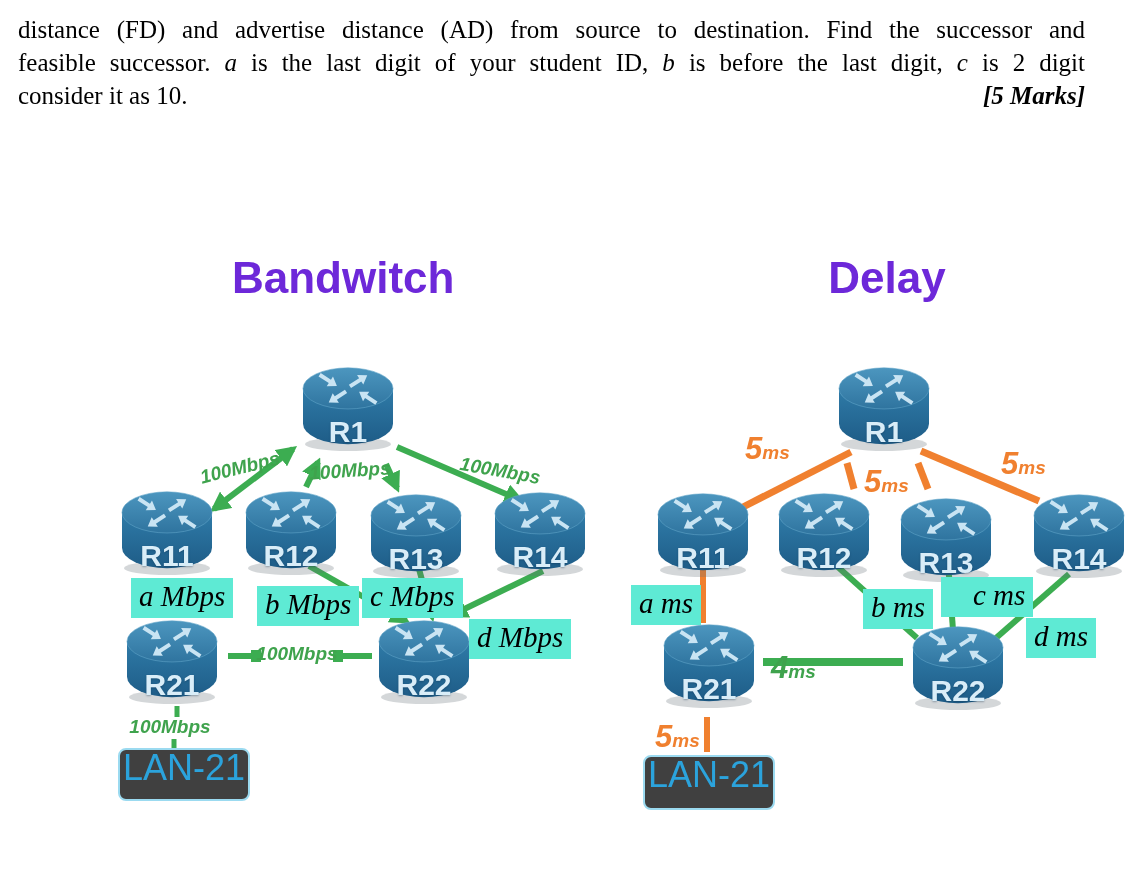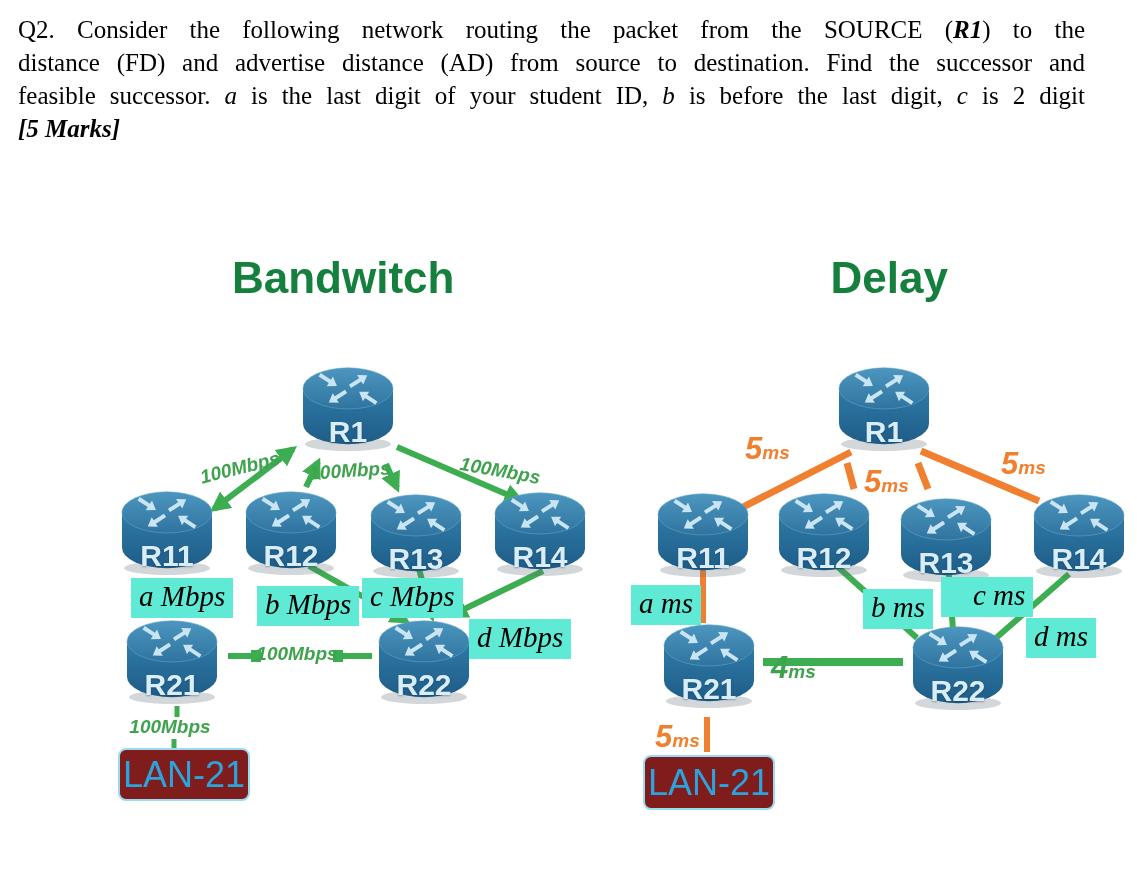--- a/index.html
+++ b/index.html
@@ -11,23 +11,23 @@
   #question{position:absolute;left:18px;top:13px;width:1067px;z-index:5;}
   .qline{
     font-size:25px;line-height:33px;color:#000;
     text-align:justify;text-align-last:justify;white-space:normal;
   }
   .qlast{display:flex;justify-content:space-between;text-align:left;text-align-last:left;}
   .bq{font-weight:bold;font-style:italic;}
   .iq{font-style:italic;}
   
   .diagram-title{
-    position:absolute;z-index:3;text-align:right;
+    position:absolute;z-index:3;text-align:center;
     font-family:"Liberation Sans",sans-serif;font-size:44px;font-weight:bold;
-    color:#15803d;line-height:1.1;
+    color:#6d28d9;line-height:1.1;
   }
   
   .router{position:absolute;width:98px;height:90px;z-index:2;}
   .router-icon{position:absolute;left:0;top:0;width:98px;height:90px;display:block;}
   .router-icon svg{display:block;width:100%;height:100%;}
   .rlabel{
     position:absolute;left:0;right:0;bottom:5px;text-align:center;
     font-family:"Liberation Sans",sans-serif;font-size:30px;font-weight:600;
     color:#D9EDF8;text-shadow:0 1px 2px rgba(10,40,70,.35);line-height:1;
   }
@@ -46,34 +46,34 @@
   .orange{color:#F0802F;}
   .green{color:#3FA34D;}
   
   .ylabel{
     position:absolute;z-index:4;background:#5eead4;color:#000;
     font-family:"Liberation Serif",serif;font-style:italic;
     font-size:29px;line-height:1.1;padding:3px 8px 5px;white-space:nowrap;
   }
   
   .lan-box{
-    position:absolute;z-index:2;background:#7f1d1d;
+    position:absolute;z-index:2;background:#404040;
     border:2px solid #9BDAF0;border-radius:8px;
-    display:flex;align-items:center;justify-content:center;
+    display:flex;justify-content:center;
     font-family:"Liberation Sans",sans-serif;font-size:36px;color:#2BA3DC;line-height:1;
   }
 </style>
 </head>
 <body>
 
 <div id="question">
-  <div class="qline"><span>Q2. Consider the following network routing the packet from the SOURCE (</span><span class="bq">R1</span><span>) to the</span></div>
   <div class="qline"><span>distance (FD) and advertise distance (AD) from source to destination. Find the successor and</span></div>
   <div class="qline"><span>feasible successor. </span><span class="iq">a</span><span> is the last digit of your student ID, </span><span class="iq">b</span><span> is before the last digit, </span><span class="iq">c</span><span> is 2 digit</span></div>
   <div class="qline qlast">
+      <span>consider it as 10.</span>
       <span class="bq">[5 Marks]</span>
     </div>
 </div>
 
 <div class="diagram-title" style="left:232px;top:254px;width:220px;">Bandwitch</div>
 <div class="diagram-title" style="left:826px;top:254px;width:122px;">Delay</div>
 
 <svg class="links-svg" width="1137" height="886" viewBox="0 0 1137 886">
   <defs>
     <marker id="ag" viewBox="0 0 4 4" markerWidth="3.4" markerHeight="3.4" refX="3" refY="2" orient="auto-start-reverse">

